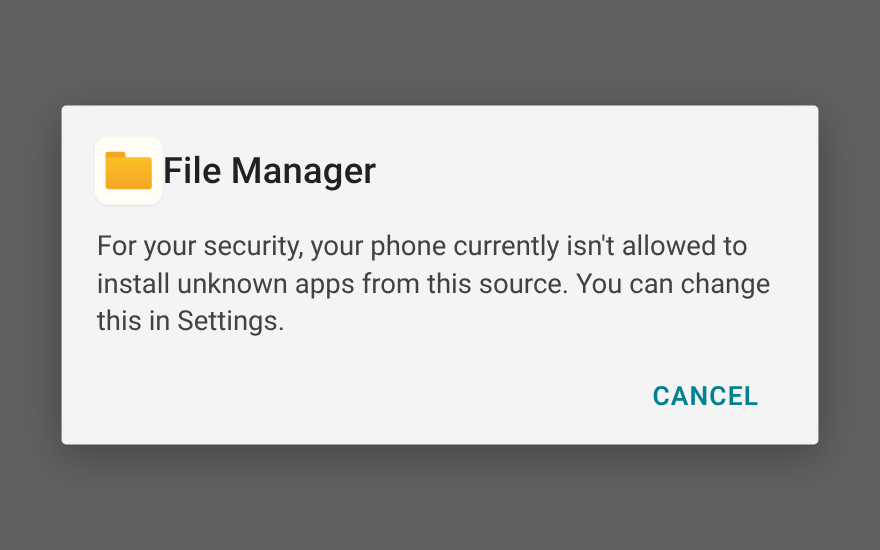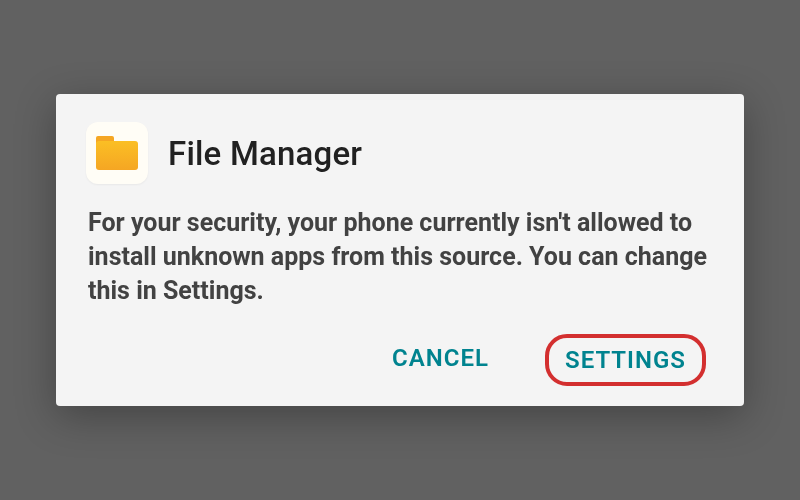--- a/index.html
+++ b/index.html
@@ -20,21 +20,20 @@
     .dialog {
       background: #f4f4f4;
       width: 688px;
       border-radius: 4px;
       box-shadow: 0 10px 40px rgba(0,0,0,0.3);
       padding: 28px 30px 20px 30px;
     }
     .dialog-header {
       display: flex;
       align-items: center;
-      gap: 20px;
       margin-bottom: 22px;
     }
     .app-icon-wrap {
       width: 62px;
       height: 62px;
       background: #fffdf6;
       border-radius: 12px;
       display: flex;
       align-items: center;
       justify-content: center;
@@ -68,21 +67,20 @@
       font-weight: 500;
       color: #212121;
       letter-spacing: 0.2px;
     }
     .dialog-message {
       font-size: 25px;
       line-height: 1.35;
       color: #424242;
       margin-bottom: 26px;
       padding-left: 2px;
-      font-weight: bold;
     }
     .dialog-actions {
       display: flex;
       justify-content: flex-end;
       gap: 40px;
       align-items: flex-start;
       padding-right: 8px;
     }
     .dialog-button {
       background: none;
@@ -114,17 +112,14 @@
       <div class="folder-icon">
         <div class="folder-tab"></div>
         <div class="folder-body"></div>
       </div>
     </div>
     <h2 class="dialog-title">File Manager</h2>
   </div>
   <p class="dialog-message">For your security, your phone currently isn't allowed to install unknown apps from this source. You can change this in Settings.</p>
   <div class="dialog-actions">
     <button class="dialog-button">CANCEL</button>
-    <span class="highlight-ring">
-      <button class="dialog-button">SETTINGS</button>
-    </span>
   </div>
 </div>
 
 </body></html>

